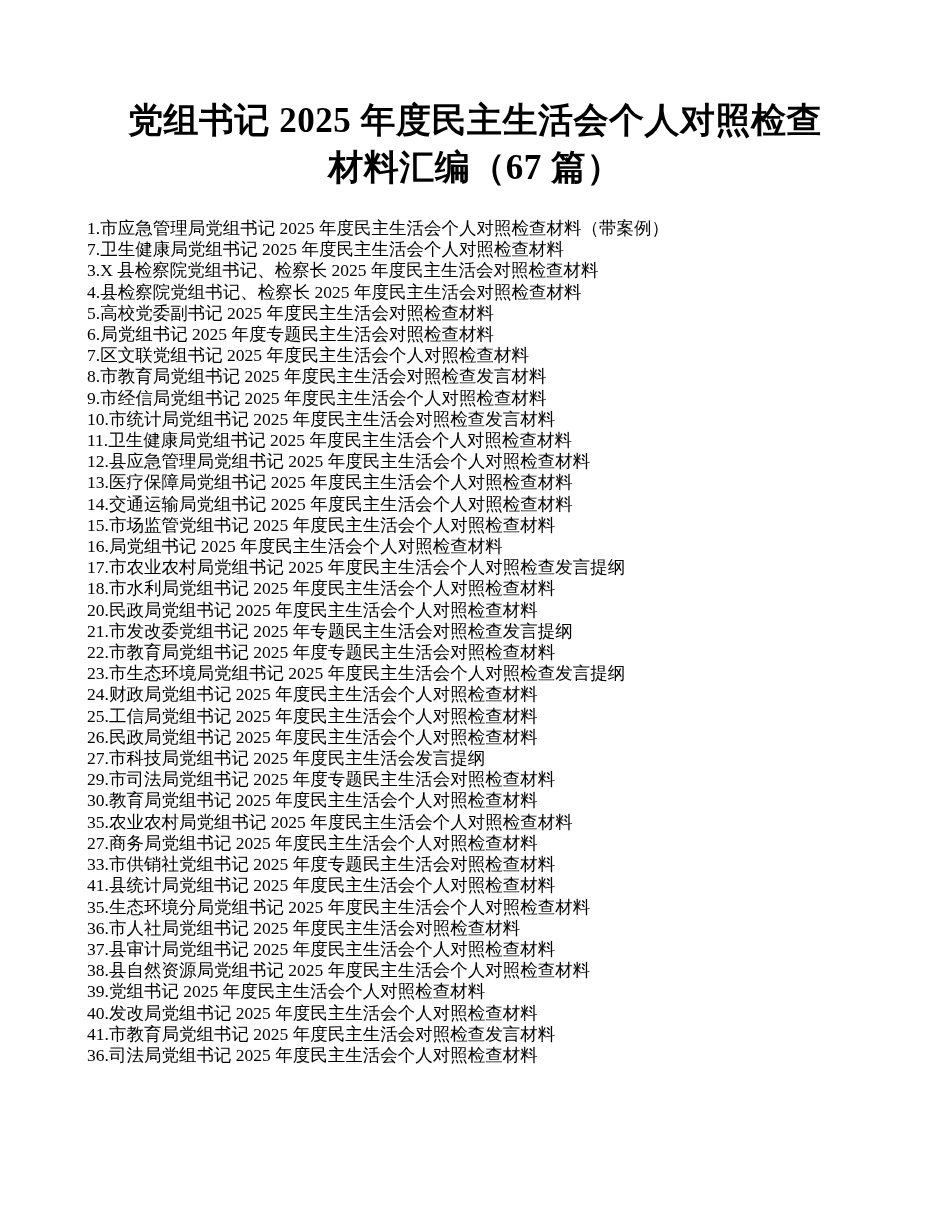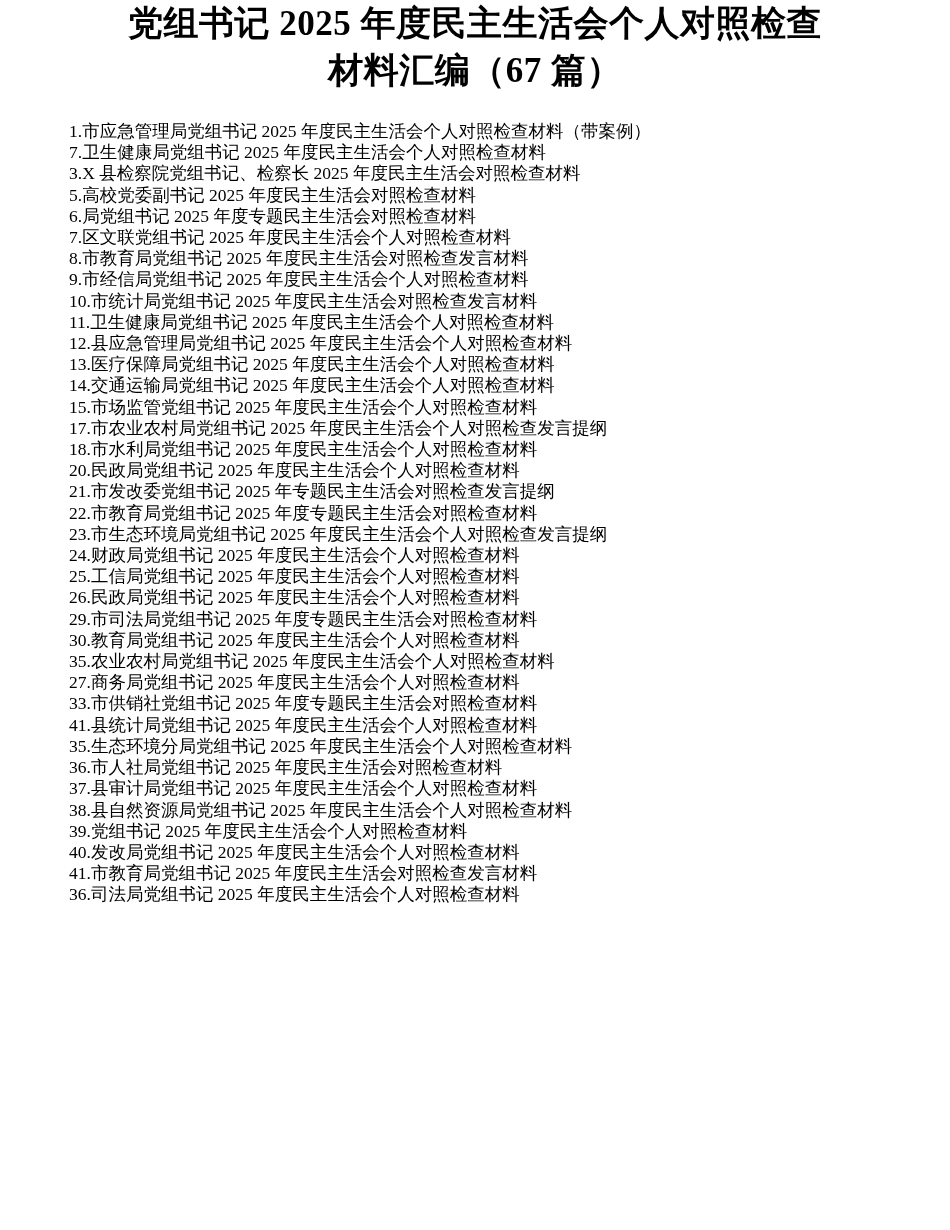--- a/index.html
+++ b/index.html
@@ -13,70 +13,74 @@
     color: #000000;
     overflow: hidden;
   }
   .page {
     width: 950px;
     height: 1230px;
     background: #ffffff;
     position: relative;
   }
   .doc-title {
+    margin-top: 97px;
     text-align: center;
     font-size: 35px;
     font-weight: bold;
     line-height: 47px;
     letter-spacing: 0.5px;
   }
   .doc-title .title-line { display: block; }
   .toc-list {
     margin-top: 27px;
-    padding-left: 69px;
+    padding-left: 87px;
     padding-right: 110px;
   }
   .toc-item {
     font-size: 17.5px;
     line-height: 21.2px;
     white-space: nowrap;
   }
 </style>
 </head>
 <body>
 
 <div class="page">
   <h1 class="doc-title">
     <span class="title-line">党组书记 2025 年度民主生活会个人对照检查</span>
     <span class="title-line">材料汇编（67 篇）</span>
   </h1>
   <div class="toc-list">
       <div class="toc-item">1.市应急管理局党组书记 2025 年度民主生活会个人对照检查材料（带案例）</div>
       <div class="toc-item">7.卫生健康局党组书记 2025 年度民主生活会个人对照检查材料</div>
       <div class="toc-item">3.X 县检察院党组书记、检察长 2025 年度民主生活会对照检查材料</div>
+      <div class="toc-item">4.县检察院党组书记、检察长 2025 年度民主生活会对照检查材料</div>
       <div class="toc-item">5.高校党委副书记 2025 年度民主生活会对照检查材料</div>
       <div class="toc-item">6.局党组书记 2025 年度专题民主生活会对照检查材料</div>
       <div class="toc-item">7.区文联党组书记 2025 年度民主生活会个人对照检查材料</div>
       <div class="toc-item">8.市教育局党组书记 2025 年度民主生活会对照检查发言材料</div>
       <div class="toc-item">9.市经信局党组书记 2025 年度民主生活会个人对照检查材料</div>
       <div class="toc-item">10.市统计局党组书记 2025 年度民主生活会对照检查发言材料</div>
       <div class="toc-item">11.卫生健康局党组书记 2025 年度民主生活会个人对照检查材料</div>
       <div class="toc-item">12.县应急管理局党组书记 2025 年度民主生活会个人对照检查材料</div>
       <div class="toc-item">13.医疗保障局党组书记 2025 年度民主生活会个人对照检查材料</div>
       <div class="toc-item">14.交通运输局党组书记 2025 年度民主生活会个人对照检查材料</div>
       <div class="toc-item">15.市场监管党组书记 2025 年度民主生活会个人对照检查材料</div>
+      <div class="toc-item">16.局党组书记 2025 年度民主生活会个人对照检查材料</div>
       <div class="toc-item">17.市农业农村局党组书记 2025 年度民主生活会个人对照检查发言提纲</div>
       <div class="toc-item">18.市水利局党组书记 2025 年度民主生活会个人对照检查材料</div>
       <div class="toc-item">20.民政局党组书记 2025 年度民主生活会个人对照检查材料</div>
       <div class="toc-item">21.市发改委党组书记 2025 年专题民主生活会对照检查发言提纲</div>
       <div class="toc-item">22.市教育局党组书记 2025 年度专题民主生活会对照检查材料</div>
       <div class="toc-item">23.市生态环境局党组书记 2025 年度民主生活会个人对照检查发言提纲</div>
       <div class="toc-item">24.财政局党组书记 2025 年度民主生活会个人对照检查材料</div>
       <div class="toc-item">25.工信局党组书记 2025 年度民主生活会个人对照检查材料</div>
       <div class="toc-item">26.民政局党组书记 2025 年度民主生活会个人对照检查材料</div>
+      <div class="toc-item">27.市科技局党组书记 2025 年度民主生活会发言提纲</div>
       <div class="toc-item">29.市司法局党组书记 2025 年度专题民主生活会对照检查材料</div>
       <div class="toc-item">30.教育局党组书记 2025 年度民主生活会个人对照检查材料</div>
       <div class="toc-item">35.农业农村局党组书记 2025 年度民主生活会个人对照检查材料</div>
       <div class="toc-item">27.商务局党组书记 2025 年度民主生活会个人对照检查材料</div>
       <div class="toc-item">33.市供销社党组书记 2025 年度专题民主生活会对照检查材料</div>
       <div class="toc-item">41.县统计局党组书记 2025 年度民主生活会个人对照检查材料</div>
       <div class="toc-item">35.生态环境分局党组书记 2025 年度民主生活会个人对照检查材料</div>
       <div class="toc-item">36.市人社局党组书记 2025 年度民主生活会对照检查材料</div>
       <div class="toc-item">37.县审计局党组书记 2025 年度民主生活会个人对照检查材料</div>
       <div class="toc-item">38.县自然资源局党组书记 2025 年度民主生活会个人对照检查材料</div>

